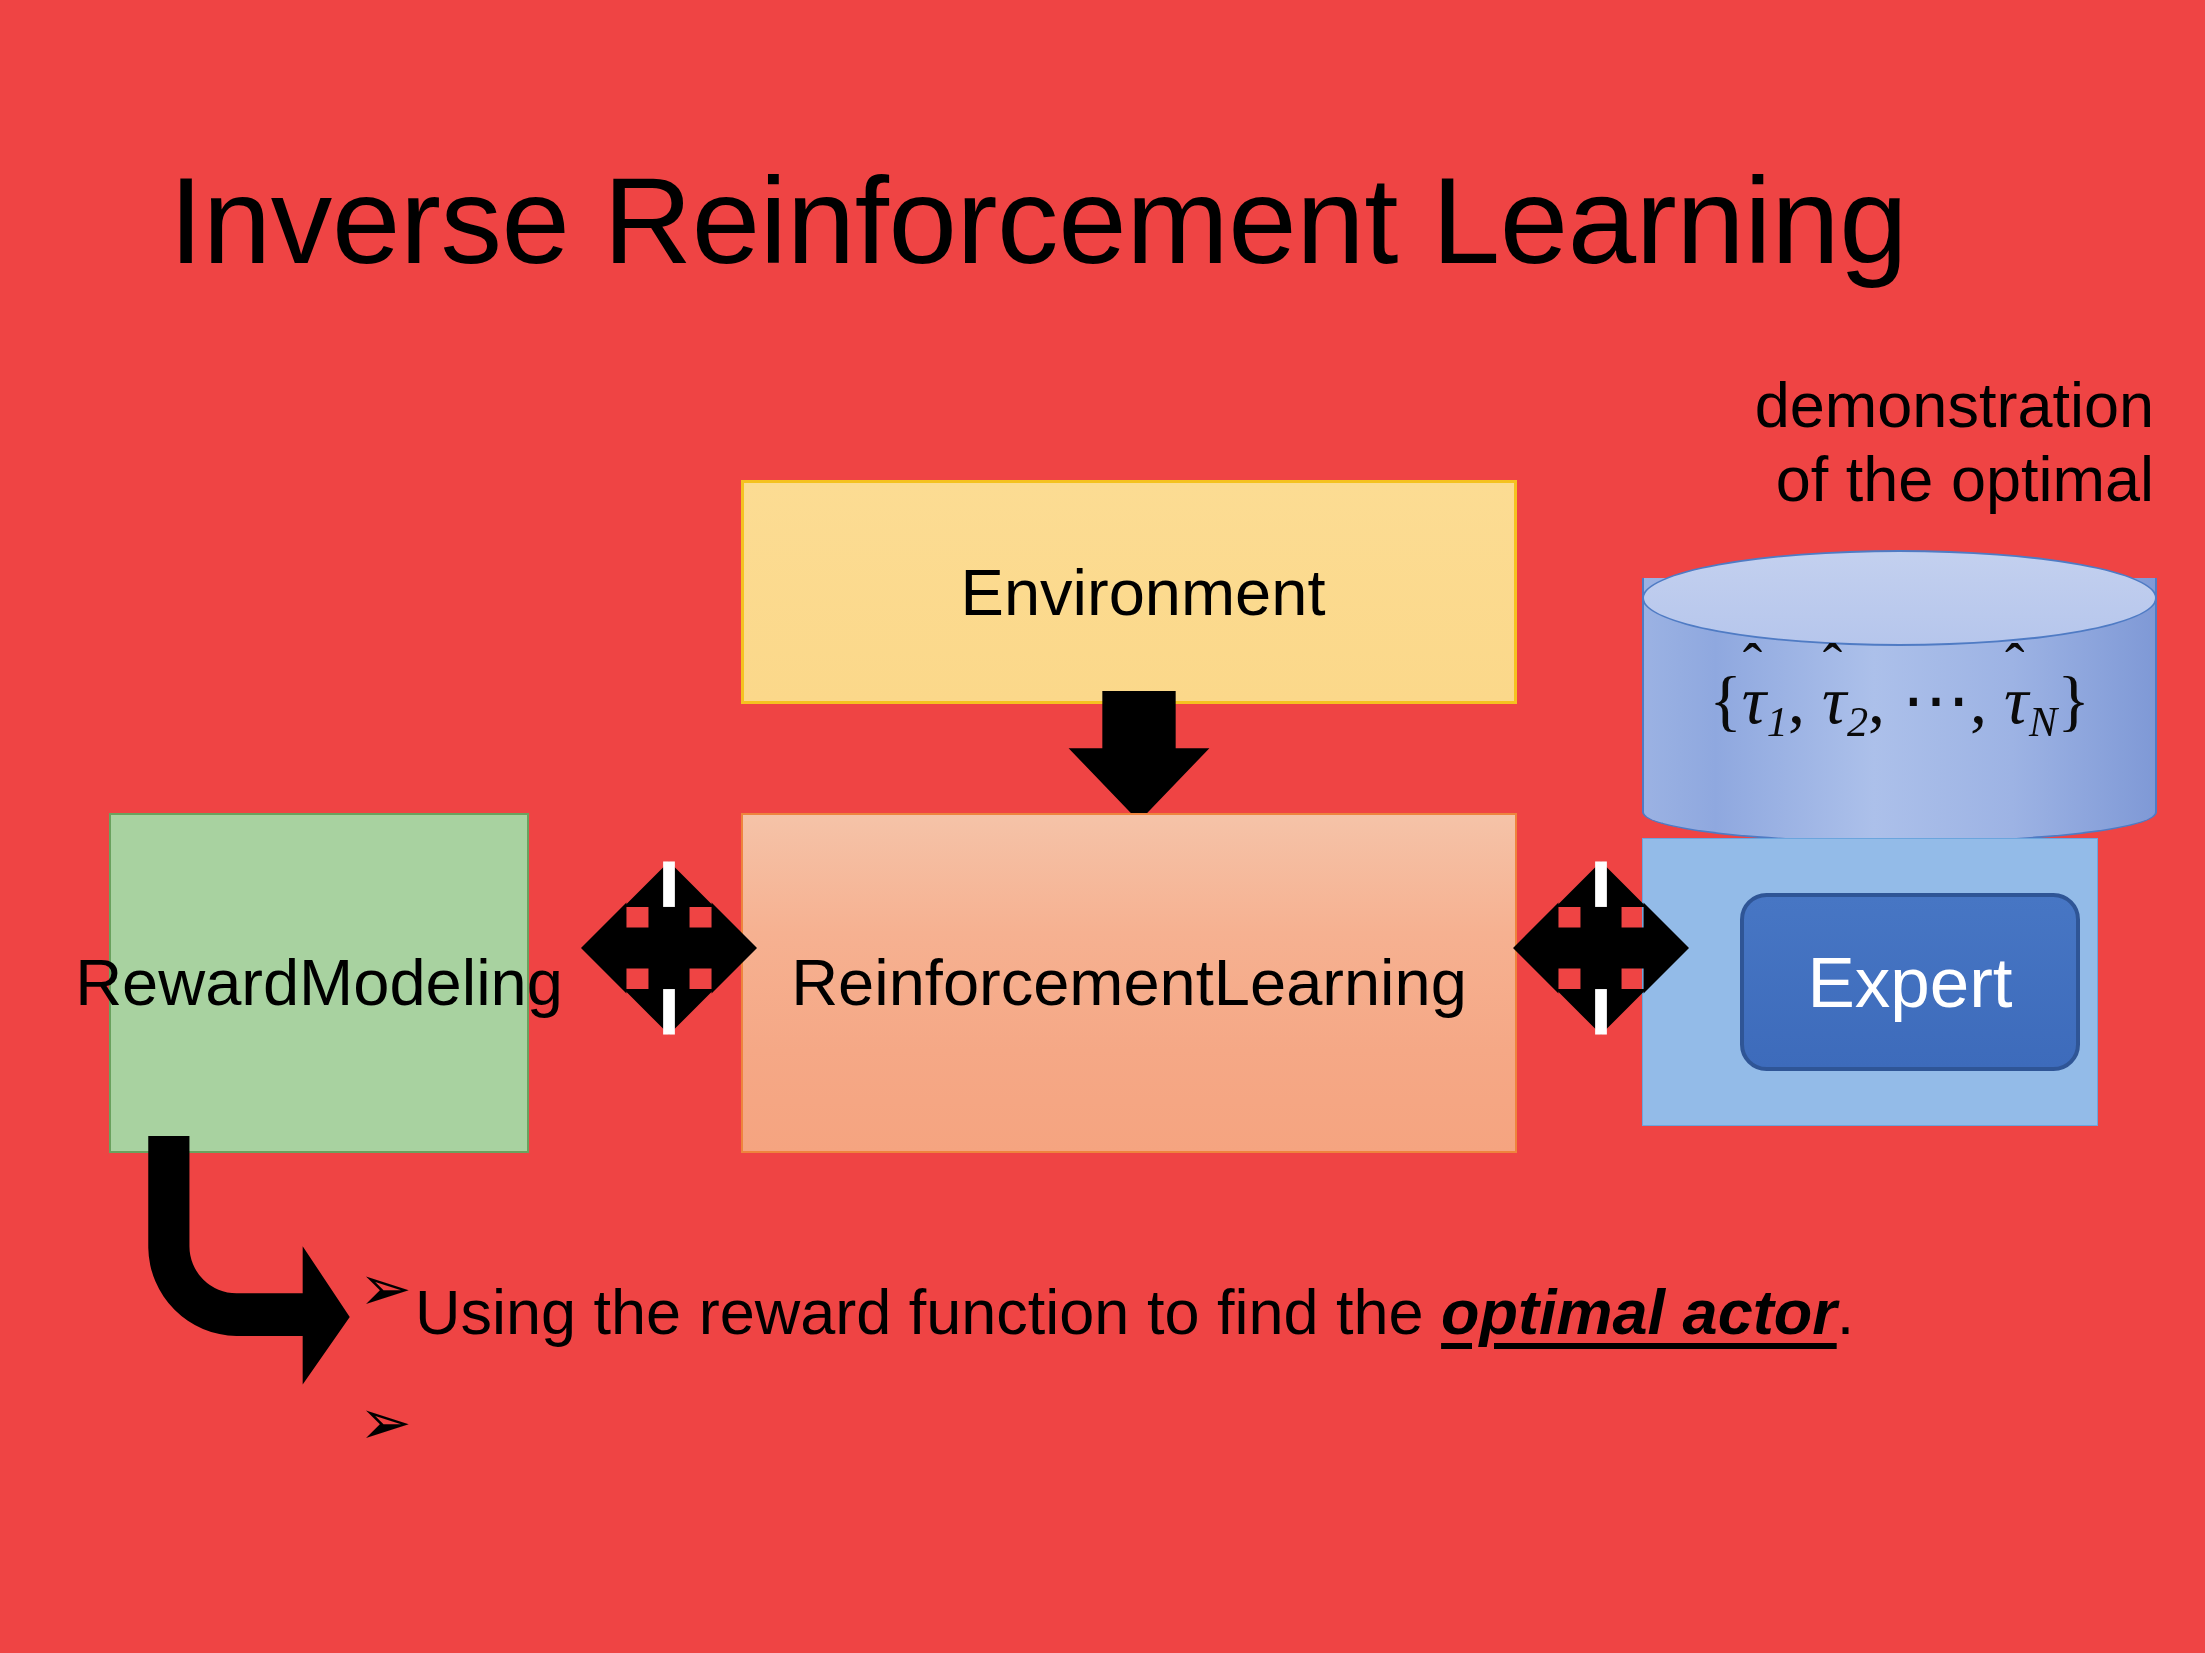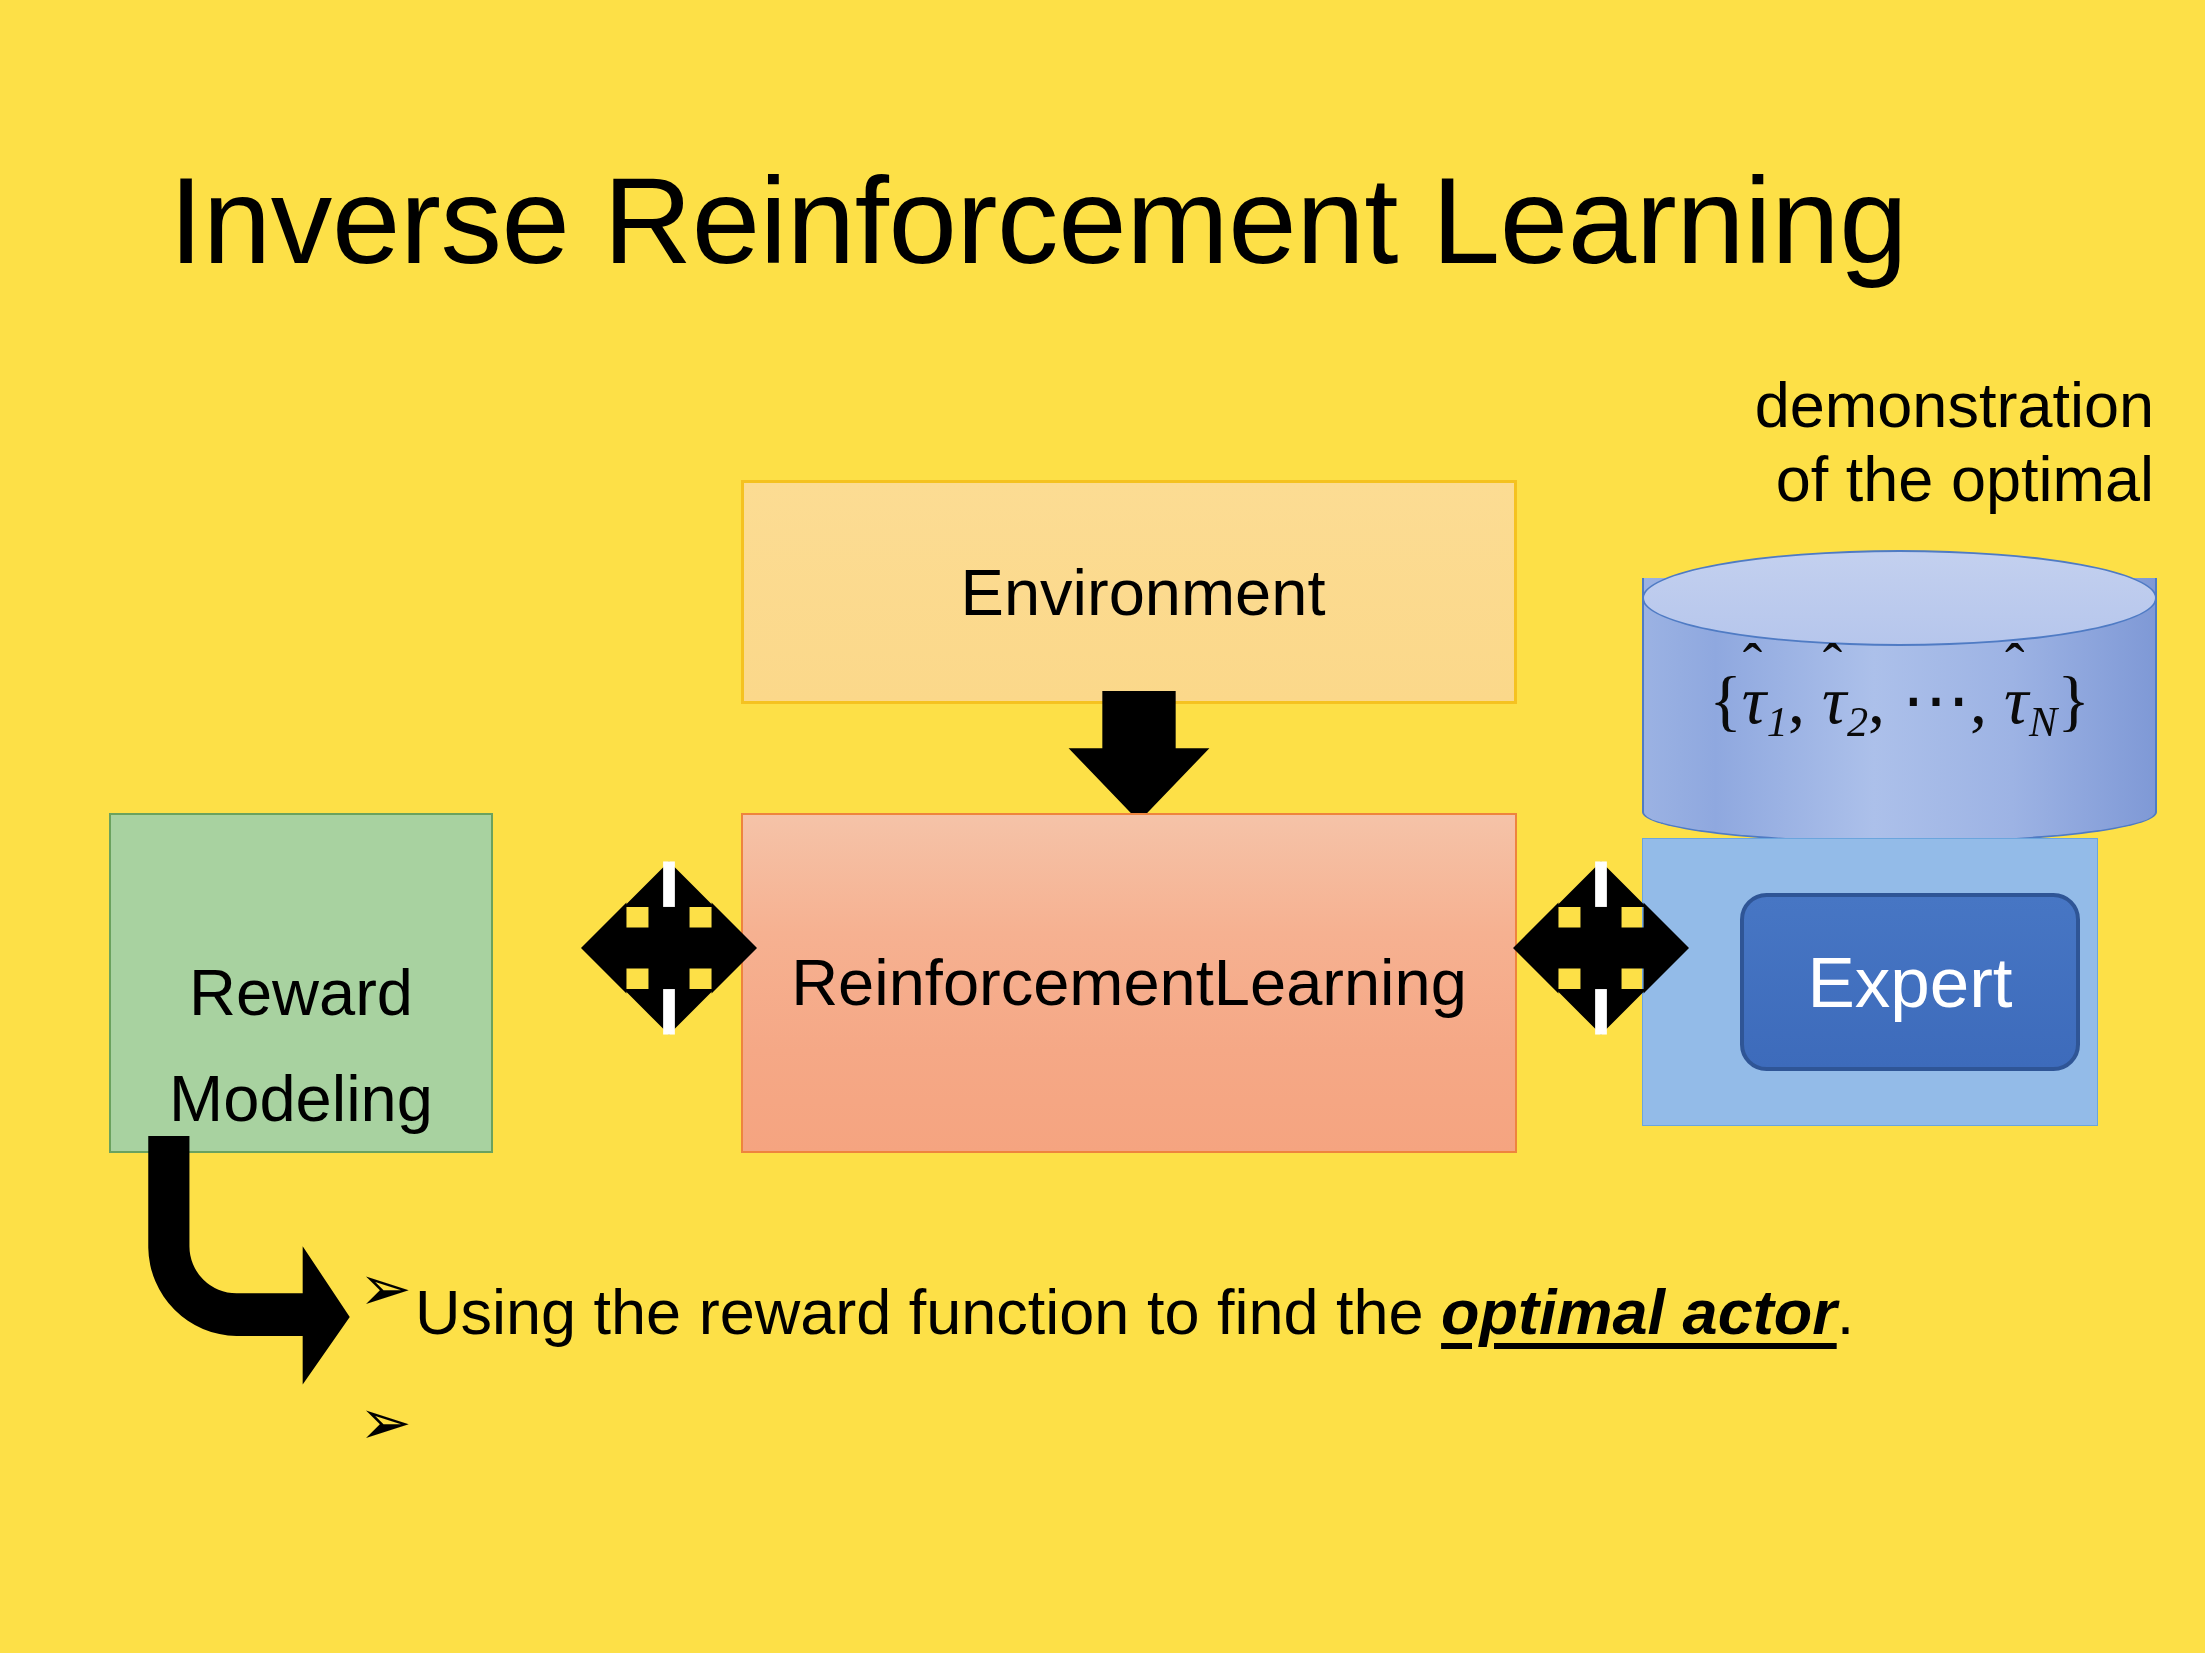--- a/index.html
+++ b/index.html
@@ -12,21 +12,21 @@
     height: 1654px;
     position: relative;
     overflow: hidden;
     font-family: "Liberation Sans", sans-serif;
     color: #000000;
     -webkit-font-smoothing: antialiased;
   }
   .slide {
     position: absolute;
     inset: 0;
-    background: #fde047;
+    background: #ef4444;
   }
 
   
   #slide-title {
     position: absolute;
     left: 169px;
     top: 156px;
     width: 1867px;
     font-size: 123px;
     line-height: 1.05;
@@ -169,29 +169,29 @@
     align-items: center;
     justify-content: center;
   }
   #rl-box .rl-line { font-size: 65px; line-height: 1.62; color: #000; }
 
   
   #reward-box {
     position: absolute;
     left: 109px;
     top: 813px;
-    width: 384px;
+    width: 420px;
     height: 340px;
     background: #a8d2a0;
     border: 2.2px solid #6aa25e;
     box-sizing: border-box;
     display: flex;
-    flex-direction: column;
+    flex-direction: row;
     align-items: center;
-    justify-content: flex-end;
+    justify-content: center;
   }
   #reward-box .rw-line { font-size: 65px; line-height: 1.62; color: #000; }
 
   
   .arrow-svg { position: absolute; overflow: visible; }
   #arrow-env-rl { left: 1051px; top: 691px; }
   #arrow-quad-left { left: 581px; top: 860px; }
   #arrow-quad-right { left: 1513px; top: 860px; }
   #arrow-elbow { left: 132px; top: 1136px; }
 

